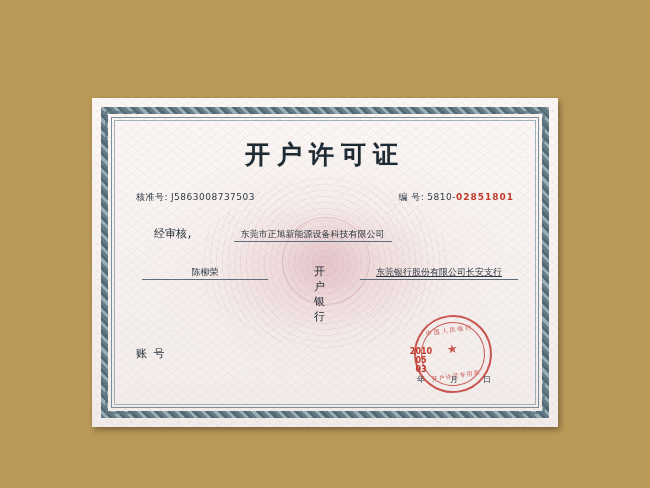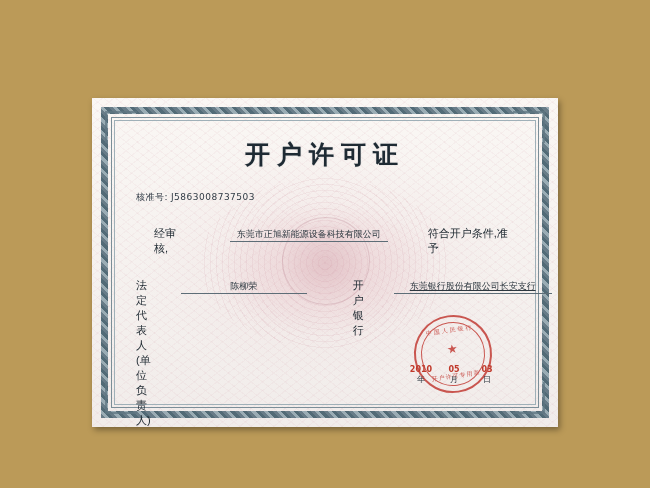--- a/index.html
+++ b/index.html
@@ -125,21 +125,21 @@
   }
 
   #row-approve {
     margin-top: 22px;
     padding: 0 10px 0 32px;
     align-items: baseline;
   }
   .body-text {
     font-size: 11px;
     color: #1d2830;
-    font-family: Liberation Sans, sans-serif;
+    font-family: Liberation Mono, monospace;
   }
   .fill-line {
     flex: 0 0 auto;
     border-bottom: 1px solid #5d6d77;
     text-align: center;
     font-size: 9px;
     color: #2d3840;
     padding: 0 4px 1px 4px;
     line-height: 11px;
   }
@@ -233,20 +233,21 @@
   #date-values {
     position: absolute;
     right: 26px;
     bottom: 27px;
     width: 96px;
     display: flex;
     justify-content: space-between;
     font-size: 8px;
     color: #c0392b;
     font-weight: bold;
+    flex-direction: column;
   }
   .date-cell { width: 30px; text-align: center; }
 
   
   #emblem {
     position: absolute;
     left: 50%; top: 50%;
     width: 86px; height: 86px;
     margin-left: -43px; margin-top: -46px;
     border-radius: 50%;
@@ -273,31 +274,33 @@
 
   <div id="cert-content">
 
     <div id="cert-title">开户许可证</div>
 
     <div class="row" id="row-numbers">
       <div>
         <span class="num-label">核准号:</span>
         <span class="num-value">J5863008737503</span>
       </div>
+      <div>
+        <span class="num-label">编  号:</span>
+        <span class="num-value">5810-</span><span class="num-value red">02851801</span>
+      </div>
     </div>
 
     <div class="row" id="row-approve">
       <span class="body-text">经审核,</span>
       <span class="fill-line" id="approved-company">东莞市正旭新能源设备科技有限公司</span>
-      <span class="body-text">符合开户条件,准予</span>
     </div>
 
 
     <div class="row" id="row-legal">
-      <span class="body-text">法定代表人(单位负责人)</span>
       <span class="fill-line" id="legal-name-line">陈柳荣</span>
       <span class="body-text" id="bank-label">开户银行</span>
       <span class="fill-line" id="bank-name-line">东莞银行股份有限公司长安支行</span>
     </div>
 
     <div class="row" id="row-account">
       <span class="body-text">账  号</span>
     </div>
 
     <div id="seal">

